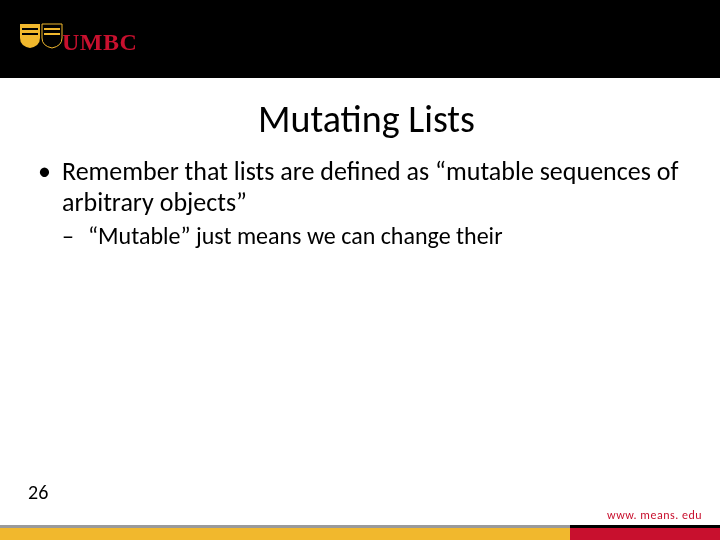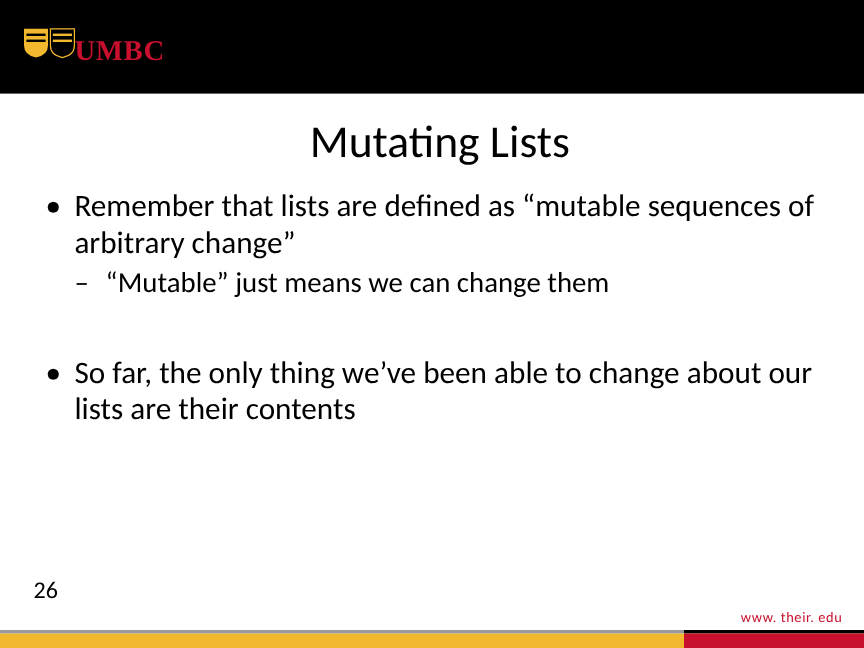--- a/index.html
+++ b/index.html
@@ -42,28 +42,27 @@
         <rect x="26" y="11" width="16" height="2" fill="#f1b82d"></rect>
       </svg>
       <span class="logo-text">UMBC</span>
     </div>
   </div>
 
   <h1 class="title">Mutating Lists</h1>
 
   <div class="content">
     <ul>
-      <li class="lvl1">Remember that lists are defined as “mutable sequences of arbitrary change”</li>
-      <li class="lvl2">“Mutable” just means we can change them</li>
-      <li class="lvl1 group2">So far, the only thing we’ve been able to change about our lists are their contents</li>
+      <li class="lvl1">Remember that lists are defined as “mutable sequences of arbitrary objects”</li>
+      <li class="lvl2">“Mutable” just means we can change their</li>
     </ul>
   </div>
 
   <div class="footer">
     <div class="gray"></div>
     <div class="black"></div>
     <div class="gold"></div>
     <div class="red"></div>
   </div>
   <div class="pagenum">26</div>
-  <div class="url">www. their. edu</div>
+  <div class="url">www. means. edu</div>
 
 </div>
 
 </body></html>

